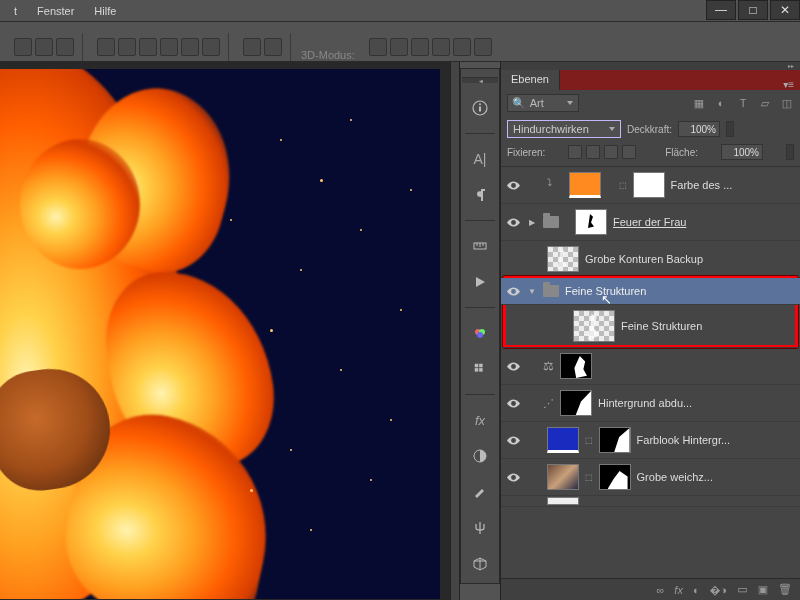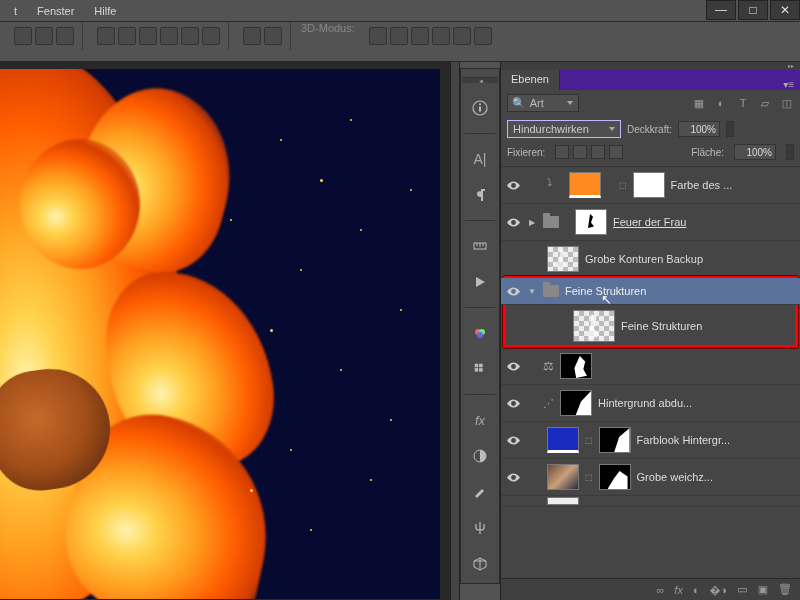--- a/index.html
+++ b/index.html
@@ -5,21 +5,21 @@
   * { margin: 0; padding: 0; box-sizing: border-box; font-family: "Segoe UI", Tahoma, sans-serif; user-select: none; }
   body { width: 800px; height: 600px; background: #535353; overflow: hidden; color: #ccc; font-size: 11px; }
 
   
   .menubar { height: 22px; background: #535353; display: flex; align-items: center; padding: 0 4px; border-bottom: 1px solid #2a2a2a; }
   .menubar .item { padding: 2px 10px; color: #d8d8d8; cursor: default; }
   .winctrl { position: absolute; right: 0; top: 0; display: flex; }
   .winctrl div { width: 30px; height: 20px; background: #3a3a3a; margin-left: 2px; display:flex; align-items:center; justify-content:center; color:#ddd; font-size:12px; border:1px solid #222; }
 
   
-  .optionsbar { height: 40px; background: #535353; border-bottom: 1px solid #2a2a2a; display:flex; align-items:flex-start; padding:0 6px; gap:6px; position:relative; }
+  .optionsbar { height: 40px; background: #535353; border-bottom: 1px solid #2a2a2a; display:flex; align-items:flex-end; padding:0 6px; gap:6px; position:relative; }
   .opt-group { display:flex; gap:3px; align-items:center; padding:0 8px; border-right:1px solid #3a3a3a; height:28px; }
   .opt-icon { width:18px; height:18px; background:#4a4a4a; border:1px solid #333; border-radius:2px; }
   .mode3d { color:#888; font-size:11px; margin-left:4px; }
   .workspace-sel { position:absolute; right:10px; top:8px; height:22px; background:#464646; border:1px solid #333; display:flex; align-items:center; padding:0 18px 0 10px; color:#ccc; font-size:11px; }
   .workspace-sel::after { content:""; position:absolute; right:6px; top:8px; border-left:3px solid transparent; border-right:3px solid transparent; border-top:4px solid #aaa; }
 
   
   .canvas-wrap { position:absolute; left:0; top:62px; width:450px; height:538px; background:#282828; overflow:hidden; }
   .canvas { position:absolute; left:0; top:7px; width:440px; height:530px; background:#060A30; overflow:hidden; }
   .flames { position:absolute; left:-40px; top:-20px; width:340px; height:560px; }
@@ -33,37 +33,37 @@
   .iconcol .iconc svg { fill:#bbb; }
   .iconcol .collapser { height:6px; width:36px; background:#3e3e3e; border-top:1px solid #333; display:flex; align-items:center; justify-content:center;}
   .iconcol .collapser::before { content:"◂◂"; font-size:6px; color:#999; letter-spacing:-2px;}
   .iconcol-sep { height:1px; width:30px; background:#333; }
 
   
   .rightpane { position:absolute; right:0; top:62px; width:300px; height:538px; background:#454545; border-left:1px solid #222; }
   .rightpane .collapser2 { height:8px; background:#3e3e3e; display:flex;justify-content:flex-end; }
   .rightpane .collapser2::after{content:"▸▸"; font-size:6px; color:#999; padding-right:6px;}
 
-  .panel-tabs { height:20px; background:#4c1d95; display:flex; align-items:flex-end; }
+  .panel-tabs { height:20px; background:#7f1d1d; display:flex; align-items:flex-end; }
   .panel-tabs .tab { height:20px; background:#454545; padding:3px 10px 0; color:#ddd; font-size:11px; border-right:1px solid #2a2a2a; }
   .panel-tabs .menu { margin-left:auto; padding:0 6px; color:#aaa; font-size:10px; }
 
   .panel-row { display:flex; align-items:center; padding:4px 6px; gap:6px; }
   .kind-search { width:72px; height:18px; background:#4f4f4f; border:1px solid #333; color:#bbb; padding:0 4px; display:flex; align-items:center; gap:4px; position:relative;}
   .kind-search::after{content:""; position:absolute; right:5px; top:6px; border-left:3px solid transparent; border-right:3px solid transparent; border-top:4px solid #aaa;}
   .filter-icons { display:flex; gap:8px; margin-left:auto; }
   .filter-icons span { width:14px; height:14px; display:inline-flex; align-items:center;justify-content:center; color:#999; }
 
   .blend-row .dd { width:114px; height:18px; background:#4f4f4f; border:1px solid #c4b5fd; padding:0 5px; color:#ccc; display:flex;align-items:center; position:relative;}
   .blend-row .dd::after{content:""; position:absolute; right:5px; top:6px; border-left:3px solid transparent; border-right:3px solid transparent; border-top:4px solid #aaa;}
   .lbl { color:#bbb; font-size:10px; }
   .valbox { width:42px; height:16px; background:#4f4f4f; border:1px solid #333; text-align:right; padding:0 3px; color:#ddd; font-size:10px; display:flex; align-items:center; justify-content:flex-end;}
   .valbox + .scrub { width:8px; height:16px; background:#3a3a3a; border:1px solid #333;}
 
-  .lock-row { display:flex; align-items:center; gap:10px; padding:2px 6px 6px; border-bottom:1px solid #333;}
+  .lock-row { display:flex; align-items:center; gap:23px; padding:2px 6px 6px; border-bottom:1px solid #333;}
   .lock-icons { display:flex; gap:4px; }
   .lock-icons span { width:14px; height:14px; border:1px solid #333; background:#4f4f4f; display:inline-block;}
 
   
   .layers { max-height:410px; overflow:hidden; }
   .layer { display:flex; align-items:center; padding:5px 4px; border-bottom:1px solid #3b3b3b; gap:6px; position:relative; }
   .layer.indent1 { padding-left:10px; }
   .eye { width:16px; height:16px; display:flex; align-items:center; justify-content:center; color:#ccc; }
   .eye.off { color:transparent; }
   .eye svg { fill:#ccc; width:13px; height:13px;}

